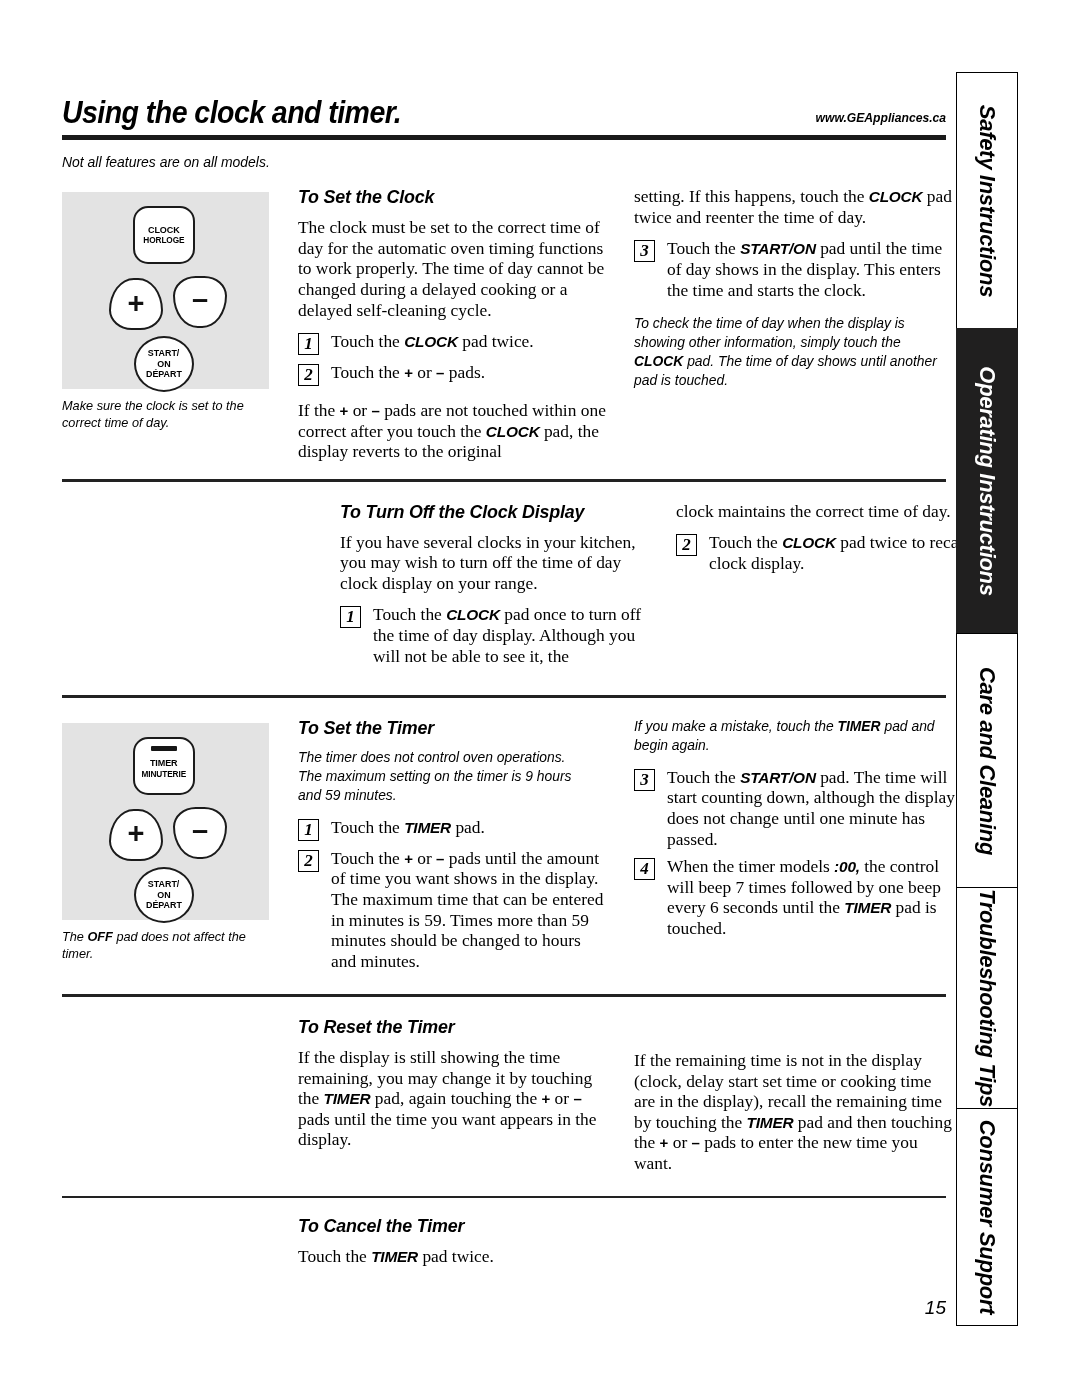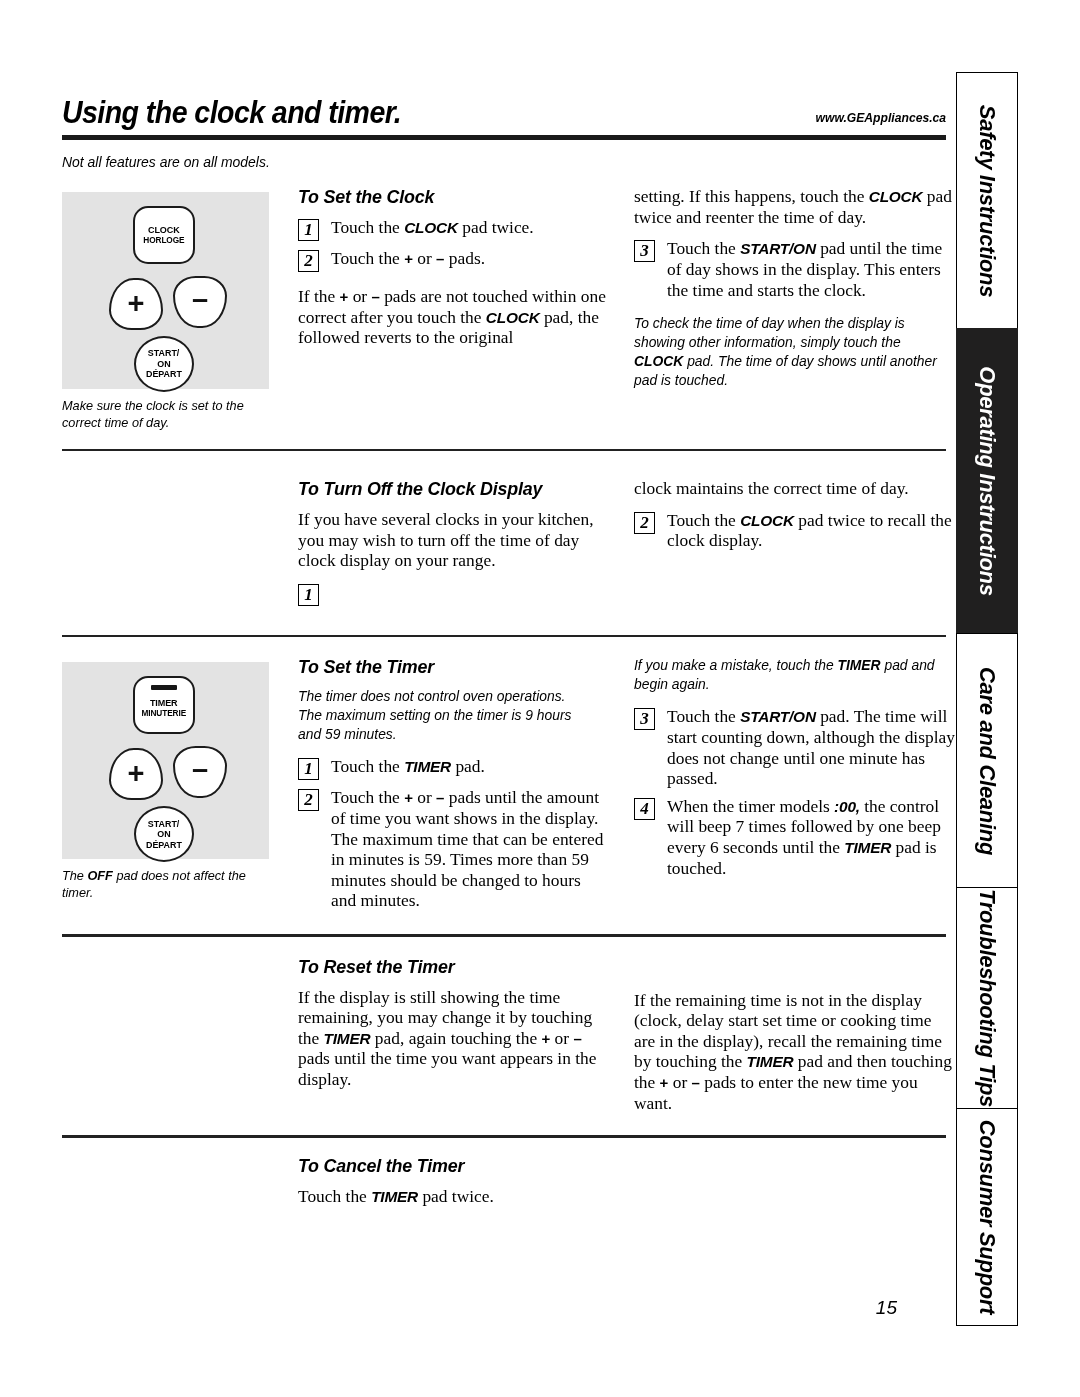--- a/index.html
+++ b/index.html
@@ -318,21 +318,21 @@
     font-family: "Liberation Sans", "DejaVu Sans", sans-serif;
     font-weight: bold;
     font-style: italic;
     font-size: 22px;
     letter-spacing: -0.3px;
   }
 
   
   .page-number {
     position: absolute;
-    left: 847px;
+    left: 896px;
     top: 1297px;
     width: 50px;
     text-align: right;
     font-family: "Liberation Sans", "DejaVu Sans", sans-serif;
     font-style: italic;
     font-size: 19px;
   }
 </style>
 </head>
 <body>
@@ -368,59 +368,61 @@
             <div class="ln">DÉPART</div>
           </div>
         </div>
         <div class="fig-caption">Make sure the clock is set to the correct time of day.</div>
       </div>
 
       <div class="col-body">
 
         <div class="col-a">
           <div class="sec-head">To Set the Clock</div>
+          <p class="body">The clock must be set to the correct time of day for the automatic oven timing functions to work properly. The time of day cannot be changed during a delayed cooking or a delayed self-cleaning cycle.</p>
 
           <div class="step">
             <div class="step-num">1</div>
             <div class="step-text"><span>Touch the </span><b class="pad">CLOCK</b><span> pad twice.</span></div>
           </div>
 
           <div class="step steps-gap">
             <div class="step-num">2</div>
             <div class="step-text"><span>Touch the </span><span class="sym">+</span><span> or </span><span class="sym">–</span><span> pads.</span></div>
           </div>
 
-          <p class="body"><span>If the </span><span class="sym">+</span><span> or </span><span class="sym">–</span><span> pads are not touched within one correct after you touch the </span><b class="pad">CLOCK</b><span> pad, the followed reverts to the original</span></p>
+          <p class="body"><span>If the </span><span class="sym">+</span><span> or </span><span class="sym">–</span><span> pads are not touched within one correct after you touch the </span><b class="pad">CLOCK</b><span> pad, the display reverts to the original</span></p>
         </div>
 
         <div class="col-b">
           <p class="body"><span>setting. If this happens, touch the </span><b class="pad">CLOCK</b><span> pad twice and reenter the time of day.</span></p>
 
           <div class="step steps-gap">
             <div class="step-num">3</div>
             <div class="step-text"><span>Touch the </span><b class="pad">START/ON</b><span> pad until the time of day shows in the display. This enters the time and starts the clock.</span></div>
           </div>
 
           <p class="note"><span>To check the time of day when the display is showing other information, simply touch the </span><b>CLOCK</b><span> pad. The time of day shows until another pad is touched.</span></p>
         </div>
 
       </div>
     </div>
 
     <div class="rule-thin" style="margin-top:17px;"></div>
 
-    <div class="section" style="margin-top:27px;">
+    <div class="section" style="margin-top:19px;gap:42px;">
       <div class="col-figure"></div>
       <div class="col-body">
         <div class="col-a">
           <div class="sec-head">To Turn Off the Clock Display</div>
           <p class="body">If you have several clocks in your kitchen, you may wish to turn off the time of day clock display on your range.</p>
 
           <div class="step">
             <div class="step-num">1</div>
+            <div class="step-text"><span>Touch the </span><b class="pad">CLOCK</b><span> pad once to turn off the time of day display. Although you will not be able to see it, the</span></div>
           </div>
         </div>
 
         <div class="col-b">
           <p class="body">clock maintains the correct time of day.</p>
 
           <div class="step">
             <div class="step-num">2</div>
             <div class="step-text"><span>Touch the </span><b class="pad">CLOCK</b><span> pad twice to recall the clock display.</span></div>
           </div>

